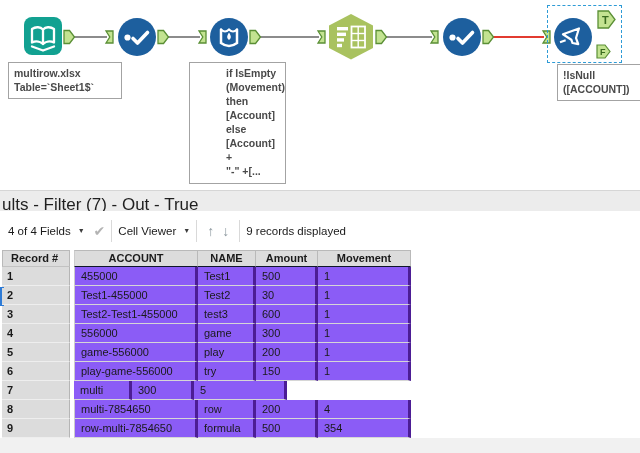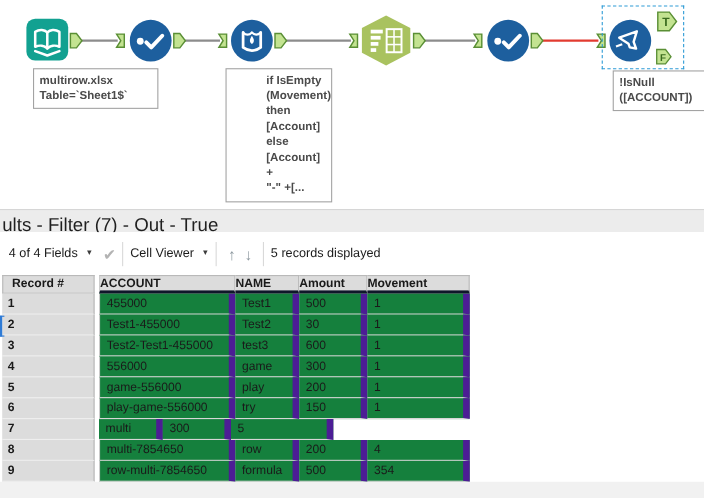--- a/index.html
+++ b/index.html
@@ -23,29 +23,29 @@
                      display:flex; align-items:center; font-size:11.5px; color:#1a1a1a; }
   .tb-sep { width:1px; height:22px; background:#d9d9d9; margin:0 6px; }
   .caret { font-size:7px; color:#3c3c3c; margin-left:7px; }
   .tb-check { color:#b3b3b3; font-size:14px; margin-left:9px; }
   .tb-arrow { color:#8d989f; font-size:14px; font-weight:bold; margin:0 4px; }
   #tb-fields { margin-left:8px; }
 
   
   #grid { position:absolute; left:2px; top:250px; }
   .row { display:flex; }
-  .cell { font-size:11px; color:#1a1a1a; line-height:17px; height:19px; background:#15803d;
-          border-right:6px solid #4c1d95; border-bottom:1px solid #d6d6d6; padding:1px 0 0 6px;
+  .cell { font-size:11px; color:#1a1a1a; line-height:17px; height:19px; background:#8b5cf6;
+          border-right:3px solid #4c1d95; border-bottom:1px solid #d6d6d6; padding:1px 0 0 6px;
           overflow:hidden; white-space:nowrap; }
-  .rec  { width:84px; background:#dcdcdc; font-weight:bold; border-right:1px solid #b5b5b5;
+  .rec  { width:68px; background:#dcdcdc; font-weight:bold; border-right:1px solid #b5b5b5;
           border-bottom:1px solid #eeeeee; padding-left:5px; margin-right:4px; }
   .c-account { width:124px; } .c-name { width:58px; } .c-amount { width:62px; } .c-movement { width:93px; }
-  .hrow .cell { height:17px; background:#dcdcdc; font-weight:bold; line-height:13px; text-align:left;
+  .hrow .cell { height:17px; background:#dcdcdc; font-weight:bold; line-height:13px; text-align:center;
                 border-top:1px solid #b9b9b9; border-right:1px solid #b9b9b9;
-                border-bottom:3px solid #0f172a; padding:1px 0 0 0; }
+                border-bottom:1px solid #0f172a; padding:1px 0 0 0; }
   .hrow .rec { text-align:left; padding-left:8px; border-bottom:1px solid #c2c2c2; border-left:1px solid #b9b9b9;}
   .hrow .c-account { border-left:1px solid #b9b9b9; }
   .row .c-account { border-left:1px solid #cccccc; }
   #row-marker { position:absolute; left:0; top:287px; width:4px; height:19px;
                 border-left:2px solid #2e7bd6; border-top:1px solid #2e7bd6; border-bottom:1px solid #2e7bd6; }
   #grid-bottom { position:absolute; left:0; top:438px; width:640px; height:15px; background:#f1f1f1; }
 </style>
 </head>
 <body>
 
@@ -141,23 +141,23 @@
         <text x="4" y="12.8" font-size="11" font-weight="bold" fill="#3a6b1f">T</text>
       </g>
       <g transform="translate(597,45)">
         <path d="M0 0 H8 L13 6.5 L8 13 H0 Z" fill="#c3e391" stroke="#5a8f35" stroke-width="1.2"></path>
         <text x="3" y="10" font-size="9" font-weight="bold" fill="#3a6b1f">F</text>
       </g>
     </svg>
 
     <div id="selection-box"></div>
 
-    <div class="ann" style="left:8px; top:62px; width:114px;margin-left:22px;">multirow.xlsx
+    <div class="ann" style="left:8px; top:62px; width:114px;">multirow.xlsx
 Table=`Sheet1$`</div>
-    <div class="ann" style="left:205px; top:62px; width:97px;padding-left:36px;">if IsEmpty
+    <div class="ann" style="left:189px; top:62px; width:97px;padding-left:36px;">if IsEmpty
 (Movement)
 then [Account]
 else [Account] +
 "-"  +[...</div>
     <div class="ann" style="left:545px; top:64px; width:86px;margin-left:12px;">!IsNull
 ([ACCOUNT])</div>
   </div>
 
   <div id="results-titlebar">
     <div id="results-title">ults - Filter (7) - Out - True</div>
@@ -167,21 +167,21 @@
     <span id="tb-fields">4 of 4 Fields</span>
     <span class="caret">▼</span>
     <span class="tb-check">✔</span>
     <span class="tb-sep"></span>
     <span>Cell Viewer</span>
     <span class="caret">▼</span>
     <span class="tb-sep"></span>
     <span class="tb-arrow">↑</span>
     <span class="tb-arrow">↓</span>
     <span class="tb-sep"></span>
-    <span>5 records displayed</span>
+    <span>9 records displayed</span>
   </div>
 
   <div id="grid">
     <div class="row hrow">
       <div class="cell rec">Record #</div>
       <div class="cell c-account">ACCOUNT</div>
       <div class="cell c-name">NAME</div>
       <div class="cell c-amount">Amount</div>
       <div class="cell c-movement">Movement</div>
     </div>

